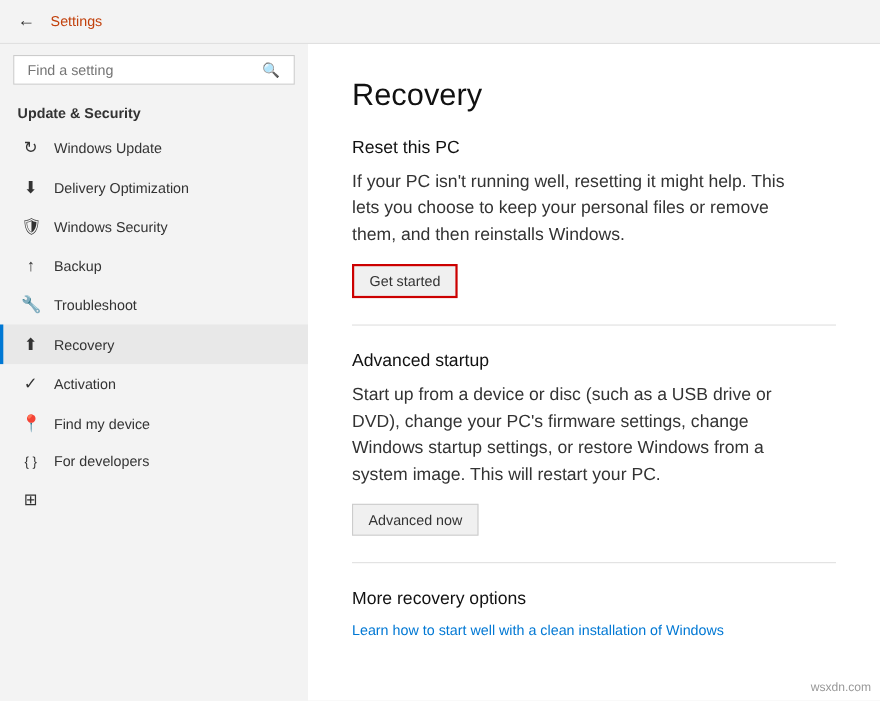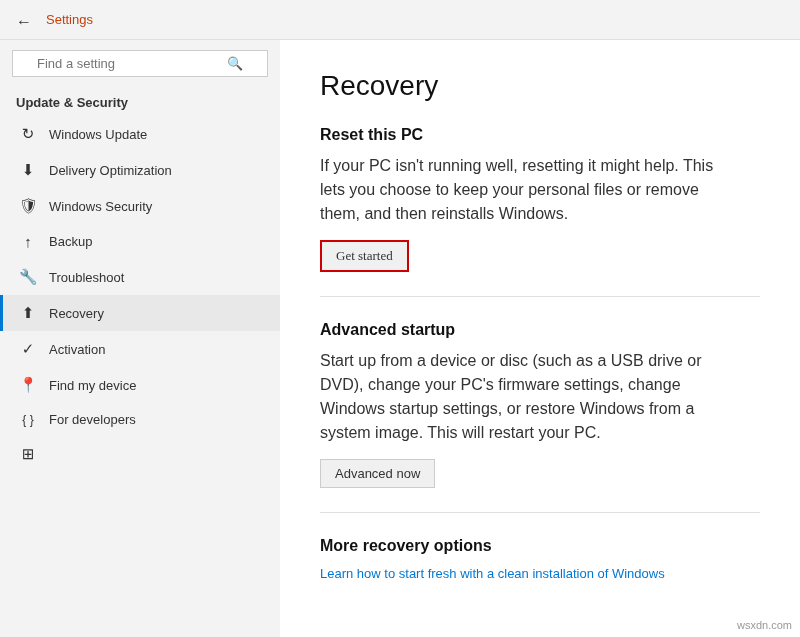--- a/index.html
+++ b/index.html
@@ -55,21 +55,21 @@
       overflow-y: auto;
       padding-bottom: 10px;
     }
 
     .search-box {
       margin: 10px 12px;
       display: flex;
       align-items: center;
       border: 1px solid #ccc;
       background: #fff;
-      padding: 5px 24px;
+      padding: 5px 12px;
       gap: 14px;
     }
     .search-box input {
       border: none;
       outline: none;
       flex: 1;
       font-size: 13px;
       background: transparent;
     }
     .search-icon {
@@ -115,21 +115,21 @@
 
     .page-title {
       font-size: 28px;
       font-weight: 300;
       color: #111;
       margin-bottom: 24px;
     }
 
     .section-title {
       font-size: 16px;
-      font-weight: 700;
+      font-weight: 400;
       color: #111;
       margin-bottom: 10px;
     }
 
     .section-desc {
       font-size: 16px;
       color: #333;
       line-height: 1.5;
       margin-bottom: 14px;
       max-width: 420px;
@@ -139,21 +139,20 @@
       display: inline-block;
       padding: 6px 14px;
       font-size: 13px;
       border: 1px solid #ccc;
       background: #f0f0f0;
       cursor: pointer;
       color: #333;
     }
     .btn-outlined-red {
       border: 2px solid #c00;
-      font-family: Liberation Serif, serif;
     }
 
     .section-divider {
       border: none;
       border-top: 1px solid #e0e0e0;
       margin: 24px 0;
     }
 
     .link-blue {
       color: #0078d4;
@@ -244,18 +243,18 @@
     <div>
       <div class="section-title">Advanced startup</div>
       <p class="section-desc">Start up from a device or disc (such as a USB drive or DVD), change your PC's firmware settings, change Windows startup settings, or restore Windows from a system image. This will restart your PC.</p>
       <button class="btn">Advanced now</button>
     </div>
 
     <hr class="section-divider">
 
     <div>
       <div class="section-title">More recovery options</div>
-      <a class="link-blue">Learn how to start fresh with a clean installation of Windows</a>
+      <a class="link-blue">Learn how to start well with a clean installation of Windows</a>
     </div>
   </div>
 </div>
 
 <div class="watermark">wsxdn.com</div>
 
 </body></html>

